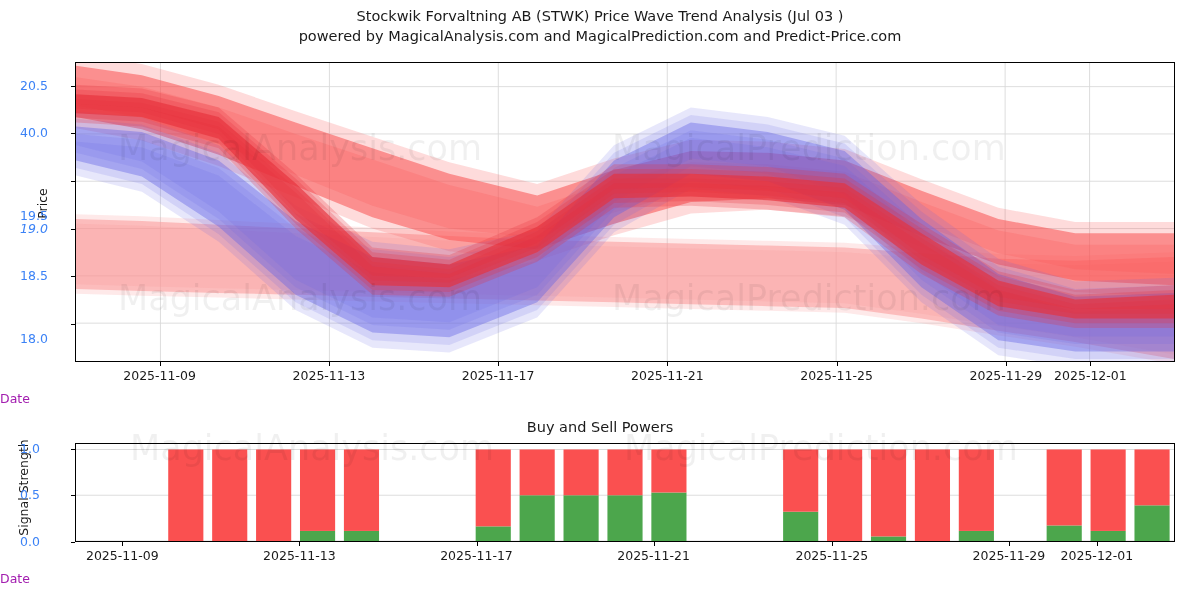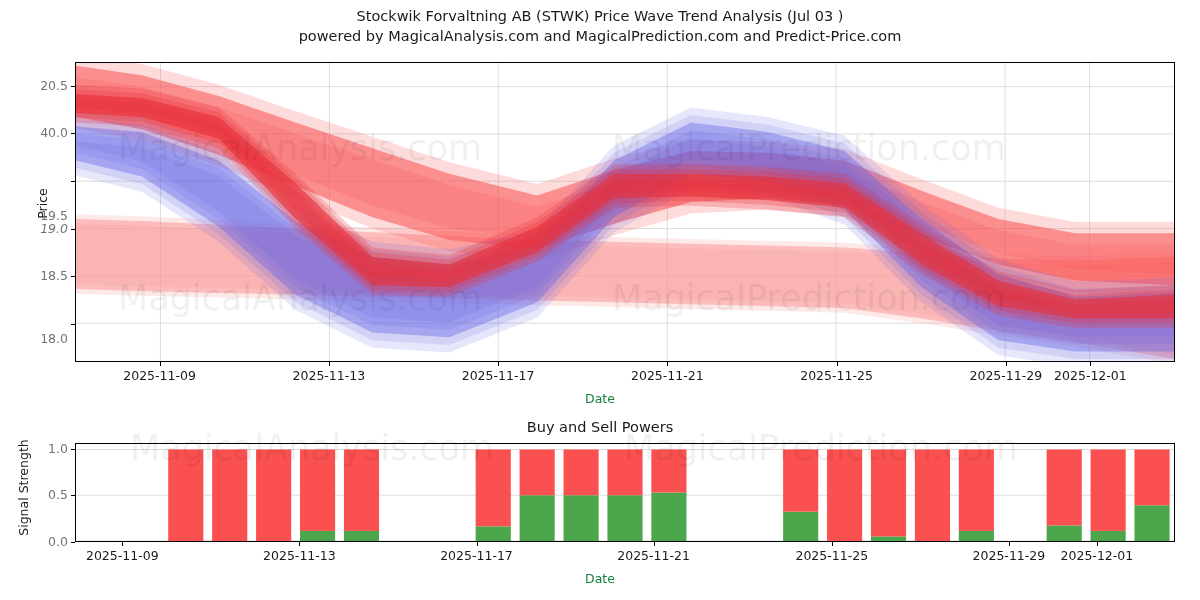--- a/index.html
+++ b/index.html
@@ -70,36 +70,36 @@
     transform: rotate(-90deg);
   }
   #powers-ylabel {
     left: -42px; top: 480px;
     width: 130px; text-align: center;
     transform: rotate(-90deg);
   }
   .ytick {
     position: absolute;
     font-size: 12.5px;
-    color: #737373;
-    text-align: right;
+    color: #3b82f6;
+    text-align: left;
     white-space: nowrap;
   }
   .xtick {
     position: absolute;
     font-size: 12.5px;
     color: #1a1a1a;
     text-align: center;
     white-space: nowrap;
   }
   .xlabel {
     position: absolute;
     font-size: 12.5px;
-    color: #15803d;
-    text-align: center;
+    color: #a21caf;
+    text-align: left;
     white-space: nowrap;
   }
   #price-xlabel { left: 0; top: 391px; width: 1200px; }
   #powers-xlabel { left: 0; top: 571px; width: 1200px; }
   #powers-title {
     position: absolute;
     left: 0; top: 419px; width: 1200px;
     text-align: center;
     font-size: 14.5px;
     color: #1a1a1a;

